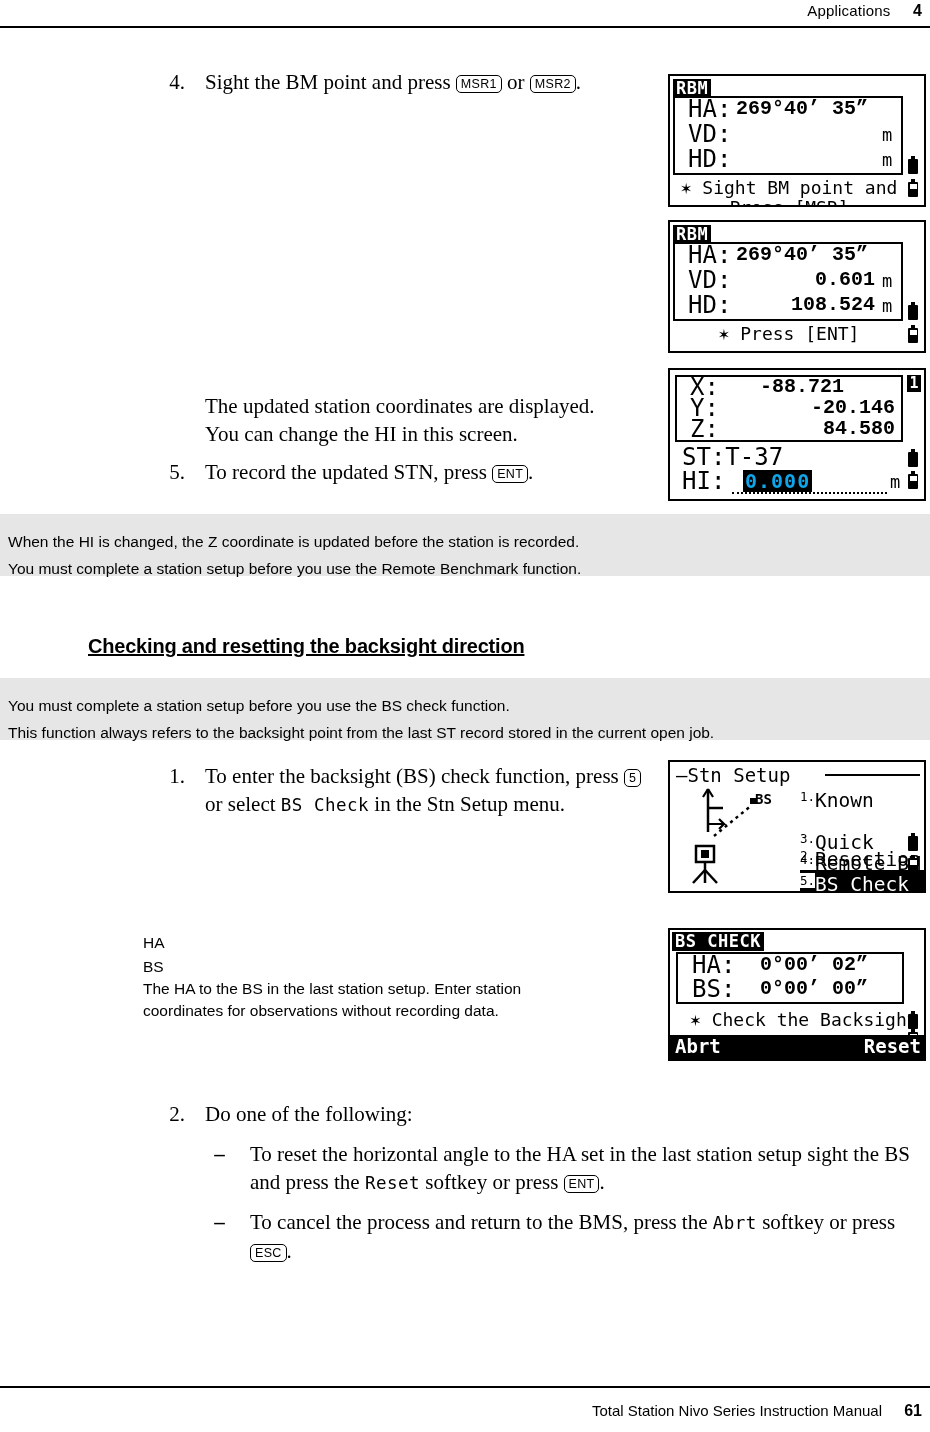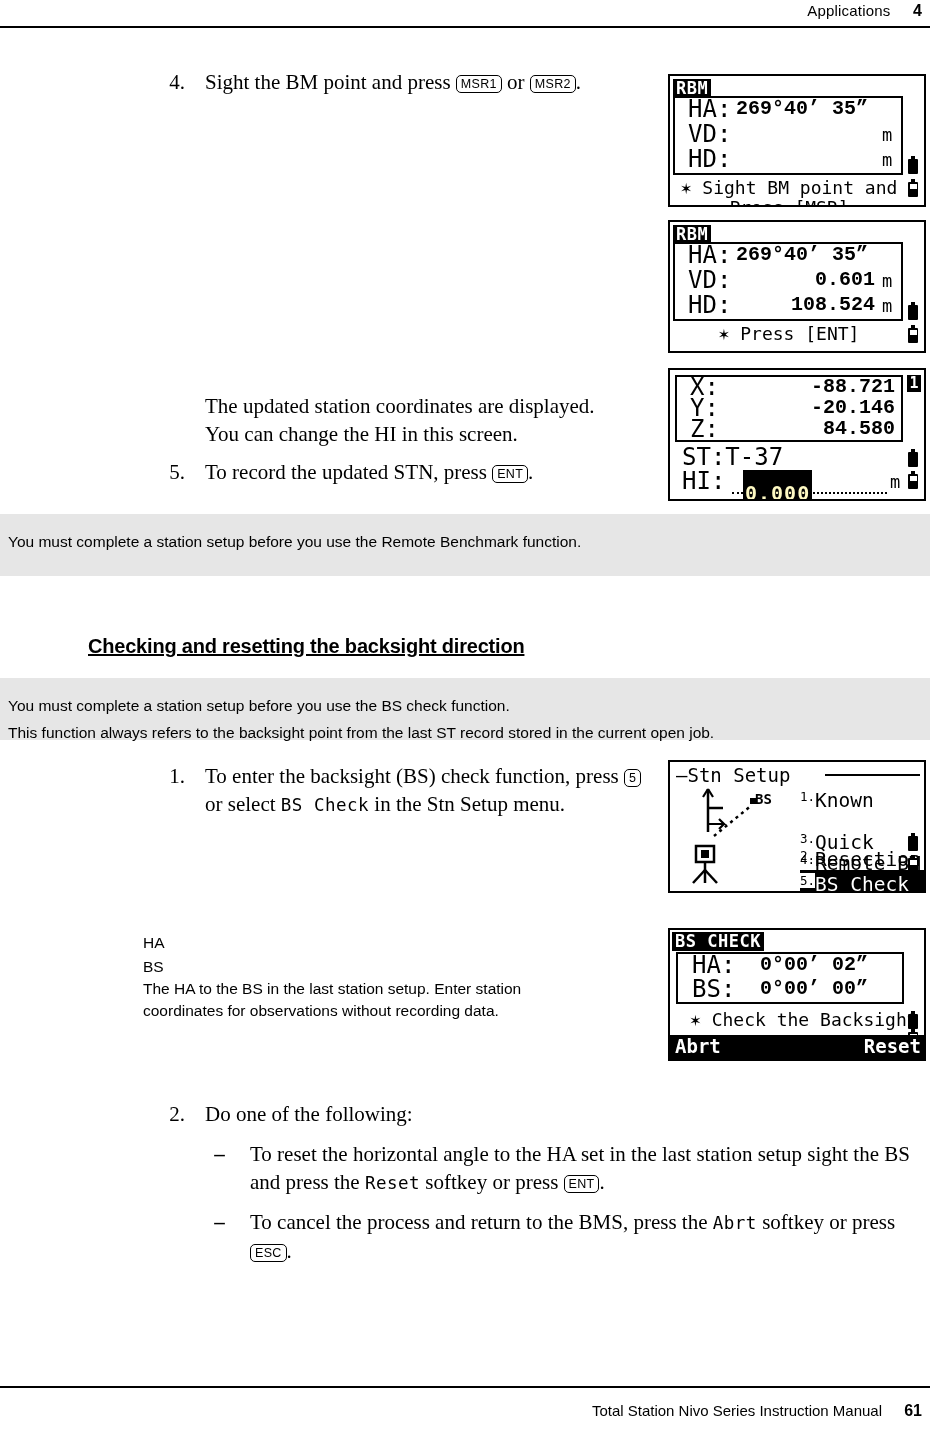--- a/index.html
+++ b/index.html
@@ -251,25 +251,25 @@
     background: #fff;
     color: #000;
   }
   .hi-field {
     position: absolute;
     border-bottom: 2px dotted #000;
   }
   .hi-value {
     position: absolute;
     background: #000;
-    color: #fef9c3;
+    color: #0ea5e9;
     font-size: 20px;
     line-height: 22px;
     font-weight: bold;
-    padding: 12px 2px;
+    padding: 0 2px;
     letter-spacing: 1px;
   }
 
   
   .footer {
     position: absolute;
     left: 0; bottom: 0; width: 930px; height: 46px;
   }
   .footer-rule {
     position: absolute;
@@ -354,40 +354,41 @@
   <div class="num">5.</div>
   <div class="body">
     <span>To record the updated STN, press </span><span class="keycap">ENT</span><span>.</span>
   </div>
 </div>
 
 <div class="lcd" style="left:668px; top:368px; width:258px; height:133px;">
   <div class="lcd-inner">
     <div class="lcd-box" style="left:5px; top:5px; width:228px; height:67px;"></div>
     <div class="lcd-label" style="left:20px; top:6px;">X:</div>
-    <div class="lcd-row" style="left:90px; top:6px; width:135px; text-align:right;">-88.721</div>
+    <div class="lcd-row" style="left:90px; top:6px; width:135px; text-align:left;">-88.721</div>
     <div class="lcd-label" style="left:20px; top:27px;">Y:</div>
     <div class="lcd-row" style="left:90px; top:27px; width:135px; text-align:right;">-20.146</div>
     <div class="lcd-label" style="left:20px; top:48px;">Z:</div>
     <div class="lcd-row" style="left:90px; top:48px; width:135px; text-align:right;">84.580</div>
     <div class="pgnum" style="left:237px; top:5px;">1</div>
     <div class="lcd-label" style="left:12px; top:76px;">ST:T-37</div>
     <div class="lcd-label" style="left:12px; top:100px;">HI:</div>
     <div class="hi-field" style="left:62px; top:100px; width:155px; height:22px;">
       <div class="hi-value" style="left:11px; top:0;">0.000</div>
     </div>
     <div class="lcd-label" style="left:220px; top:101px; font-size:17px;">m</div>
     <div class="batt" style="left:238px; top:82px;"></div>
     <div class="batt" style="left:238px; top:104px;">
         <div class="empty"></div>
       </div>
   </div>
 </div>
 
 <div class="notebox" style="top:514px; height:62px;">
+  <div>When the HI is changed, the Z coordinate is updated before the station is recorded.</div>
   <div>You must complete a station setup before you use the Remote Benchmark function.</div>
 </div>
 
 <div class="section-heading" style="left:88px; top:635px;">Checking and resetting the backsight direction</div>
 
 <div class="notebox" style="top:678px; height:62px;">
   <div>You must complete a station setup before you use the BS check function.</div>
   <div>This function always refers to the backsight point from the last ST record stored in the current open job.</div>
 </div>
 

